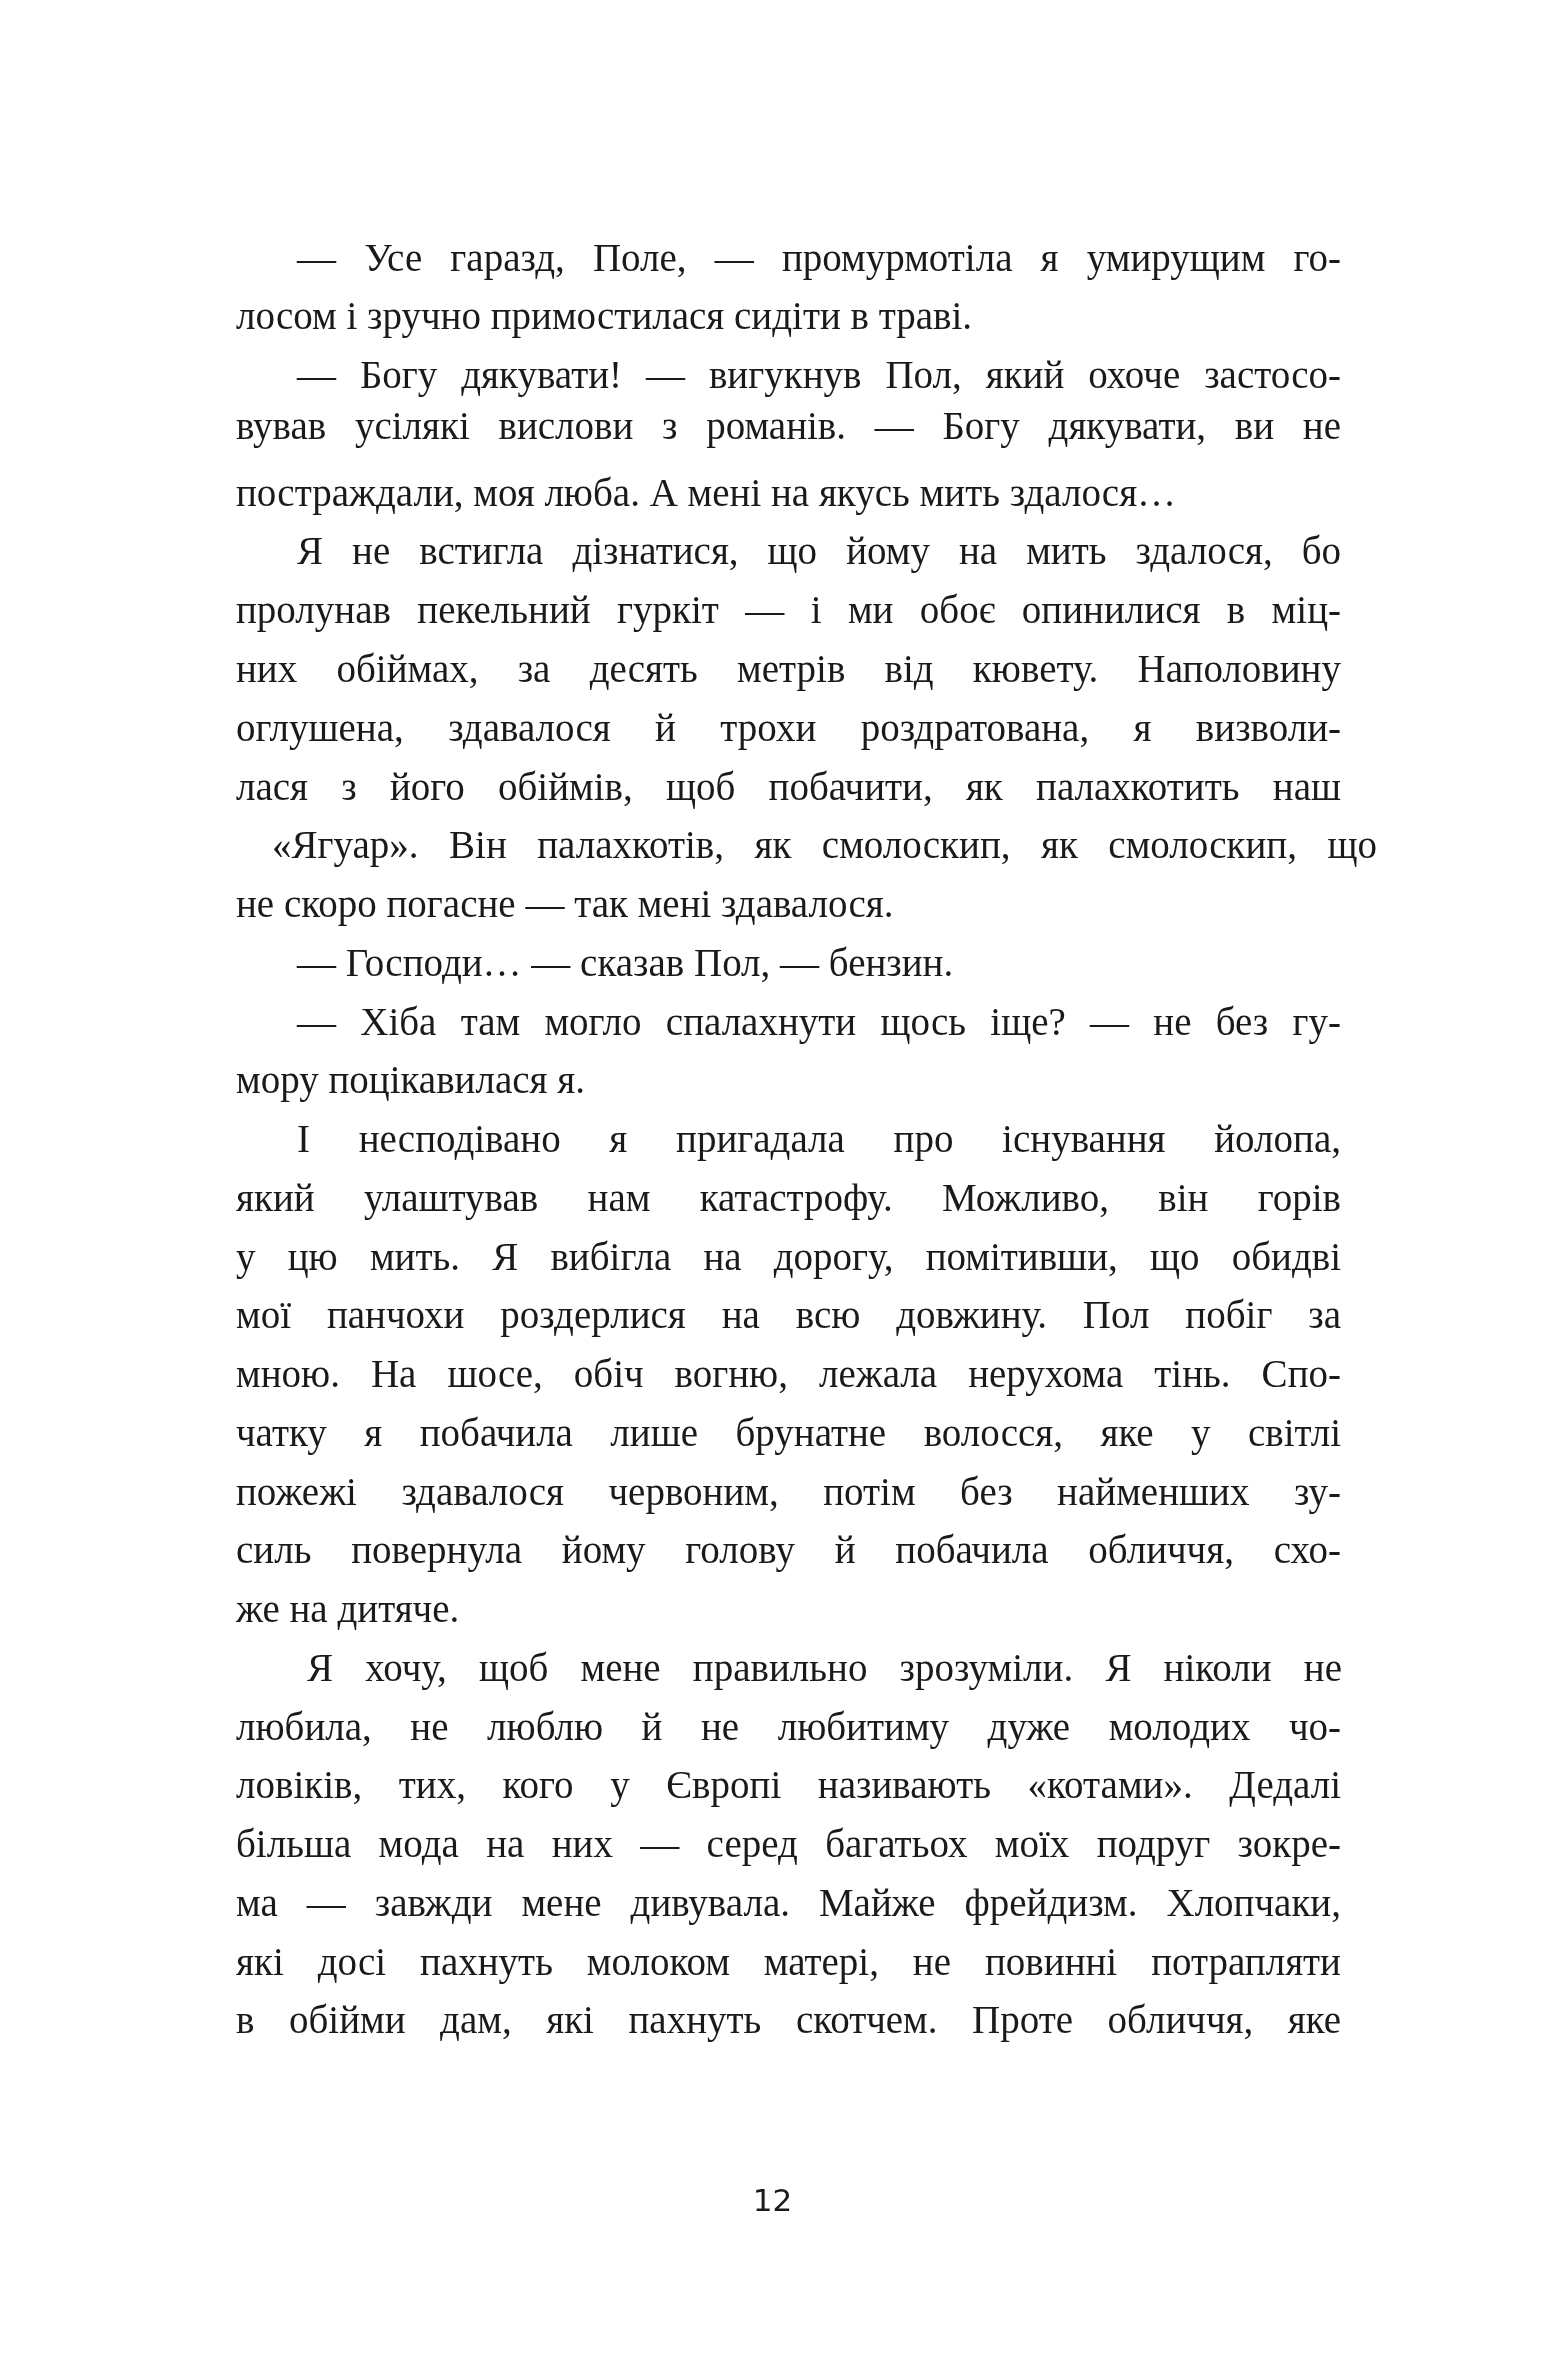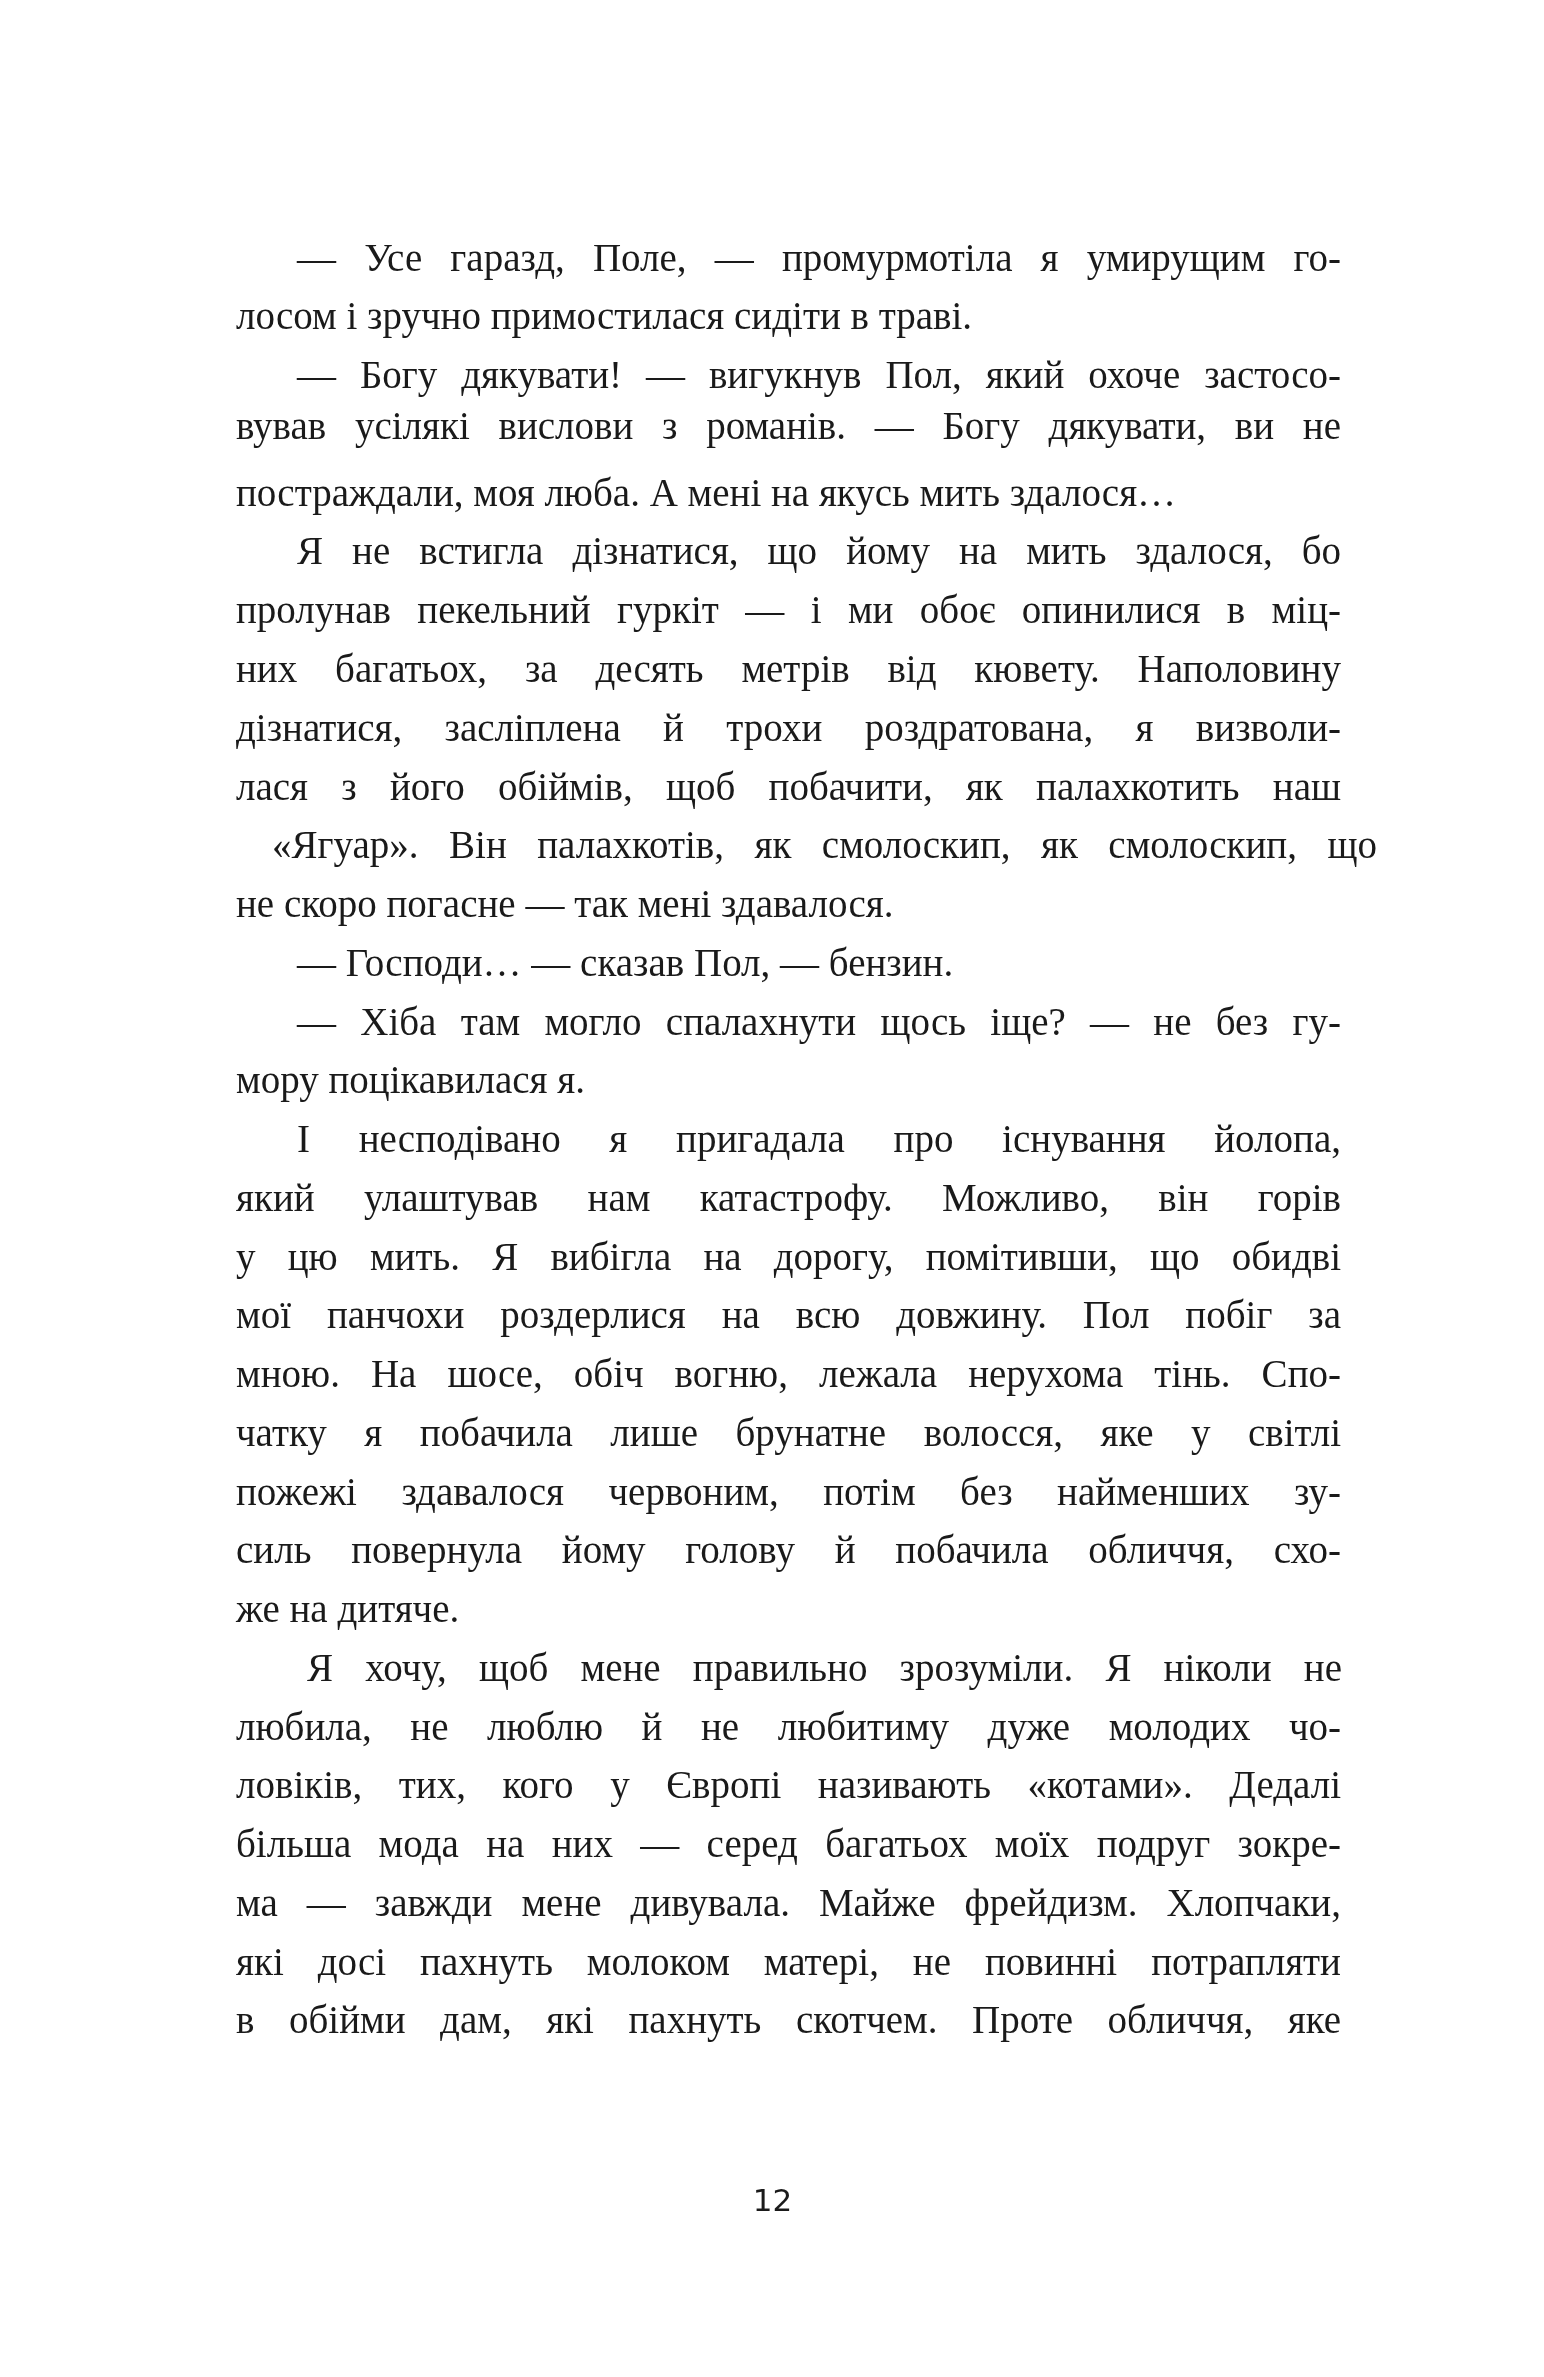--- a/index.html
+++ b/index.html
@@ -35,22 +35,22 @@
 
 <div class="page">
   <div class="text-block" id="text-block">
       <div class="line indent" style="top: 228px;">— Усе гаразд, Поле, — промурмотіла я умирущим го-</div>
       <div class="line last" style="top: 286px;">лосом і зручно примостилася сидіти в траві.</div>
       <div class="line indent" style="top: 345px;">— Богу дякувати! — вигукнув Пол, який охоче застосо-</div>
       <div class="line" style="top: 396px;">вував усілякі вислови з романів. — Богу дякувати, ви не</div>
       <div class="line last" style="top: 463px;">постраждали, моя люба. А мені на якусь мить здалося…</div>
       <div class="line indent" style="top: 521px;">Я не встигла дізнатися, що йому на мить здалося, бо</div>
       <div class="line" style="top: 580px;">пролунав пекельний гуркіт — і ми обоє опинилися в міц-</div>
-      <div class="line" style="top: 639px;">них багатьох, за десять метрів від кювету. Наполовину</div>
-      <div class="line" style="top: 698px;">дізнатися, засліплена й трохи роздратована, я визволи-</div>
+      <div class="line" style="top: 639px;">них обіймах, за десять метрів від кювету. Наполовину</div>
+      <div class="line" style="top: 698px;">оглушена, здавалося й трохи роздратована, я визволи-</div>
       <div class="line" style="top: 757px;">лася з його обіймів, щоб побачити, як палахкотить наш</div>
       <div class="line" style="top: 815px; margin-left: 36px;">«Ягуар». Він палахкотів, як смолоскип, як смолоскип, що</div>
       <div class="line last" style="top: 874px;">не скоро погасне — так мені здавалося.</div>
       <div class="line indent last" style="top: 933px;">— Господи… — сказав Пол, — бензин.</div>
       <div class="line indent" style="top: 992px;">— Хіба там могло спалахнути щось іще? — не без гу-</div>
       <div class="line last" style="top: 1050px;">мору поцікавилася я.</div>
       <div class="line indent" style="top: 1109px;">І несподівано я пригадала про існування йолопа,</div>
       <div class="line" style="top: 1168px;">який улаштував нам катастрофу. Можливо, він горів</div>
       <div class="line" style="top: 1227px;">у цю мить. Я вибігла на дорогу, помітивши, що обидві</div>
       <div class="line" style="top: 1344px;">мною. На шосе, обіч вогню, лежала нерухома тінь. Спо-</div>

